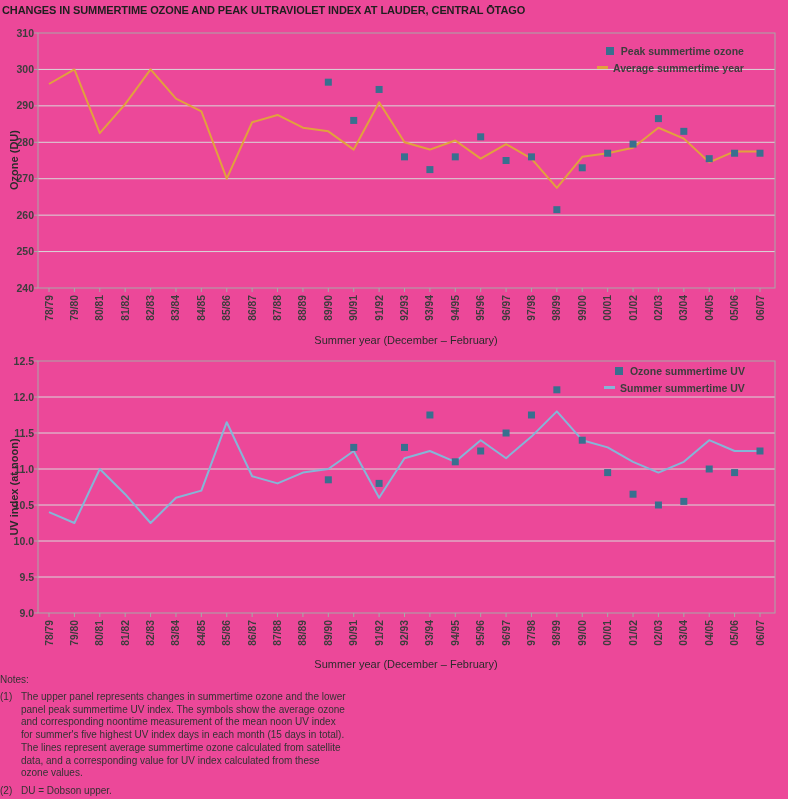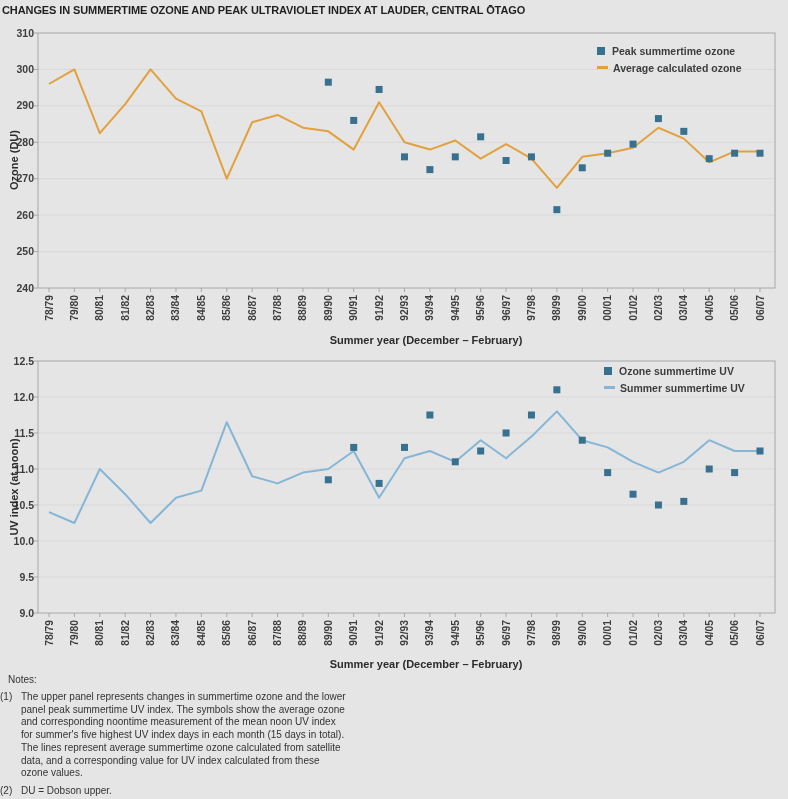--- a/index.html
+++ b/index.html
@@ -1,34 +1,34 @@
 <!DOCTYPE html>
 <html><head>
 <meta charset="utf-8">
 <style>
   html,body{margin:0;padding:0;background:#fff;}
-  .page{position:relative;width:788px;height:799px;background:#e5e5e5;overflow:hidden;
+  .page{position:relative;width:788px;height:799px;background:#ec4899;overflow:hidden;
         font-family:"Liberation Sans",sans-serif;color:#3d3d3d;}
   .chart-title{position:absolute;left:2px;top:4px;width:720px;font-size:11px;font-weight:700;
         color:#1f1f1f;letter-spacing:-0.1px;}
   svg{position:absolute;left:0;top:0;}
   svg text{font-family:"Liberation Sans",sans-serif;}
   .ytick{font-size:10.5px;font-weight:600;fill:#3d3d3d;}
   .xtick{font-size:10.3px;font-weight:600;fill:#3d3d3d;}
   .axis-title-y{position:absolute;font-size:11px;font-weight:700;color:#2b2b2b;white-space:nowrap;
         transform:translate(-50%,-50%) rotate(-90deg);}
-  .axis-title-x{position:absolute;font-size:11px;font-weight:700;color:#2b2b2b;white-space:nowrap;
-        transform:translateX(-50%);margin-left:20px;}
+  .axis-title-x{position:absolute;font-size:11px;font-weight:400;color:#2b2b2b;white-space:nowrap;
+        transform:translateX(-50%);}
   .legend{position:absolute;display:flex;flex-direction:column;gap:4px;}
-  .legend-row{display:flex;align-items:center;height:13px;}
+  .legend-row{display:flex;align-items:center;height:13px;justify-content:flex-end;}
   .legend-label{font-size:10.5px;font-weight:600;color:#3d3d3d;white-space:nowrap;}
   .swatch-square{width:8px;height:8px;margin-right:7px;flex:none;}
   .swatch-dash{width:11px;height:3px;margin-right:5px;flex:none;}
   .notes{position:absolute;left:0;top:674px;width:420px;font-size:10px;color:#333;}
-  .notes-heading{line-height:12px;padding-left:8px;}
+  .notes-heading{line-height:12px;}
   .note-item{display:flex;margin-top:5px;}
   .note-marker{width:21px;flex:none;line-height:12.7px;}
   .note-text{width:382px;line-height:12.7px;white-space:pre-line;}
 </style>
 </head>
 <body>
 
 <div class="page">
 
   <div class="chart-title">CHANGES IN SUMMERTIME OZONE AND PEAK ULTRAVIOLET INDEX AT LAUDER, CENTRAL ŌTAGO</div>
@@ -241,21 +241,21 @@
   <div class="axis-title-y" style="left:14px;top:487px;">UV index (at noon)</div>
   <div class="axis-title-x" style="left:406px;top:658px;">Summer year (December – February)</div>
 
   <div class="legend" style="left:597px;top:44px;">
     <div class="legend-row">
       <span class="swatch-square" id="sw-peak-ozone" style="background: rgb(56, 112, 143);"></span>
       <span class="legend-label">Peak summertime ozone</span>
     </div>
     <div class="legend-row">
       <span class="swatch-dash" id="sw-avg-ozone" style="background: rgb(226, 161, 61);"></span>
-      <span class="legend-label">Average calculated ozone</span>
+      <span class="legend-label">Average summertime year</span>
     </div>
   </div>
   <div class="legend" style="left:604px;top:364px;">
     <div class="legend-row">
       <span class="swatch-square" id="sw-peak-uv" style="background: rgb(56, 112, 143);"></span>
       <span class="legend-label">Ozone summertime UV</span>
     </div>
     <div class="legend-row">
       <span class="swatch-dash" id="sw-avg-uv" style="background: rgb(133, 182, 215);"></span>
       <span class="legend-label">Summer summertime UV</span>

